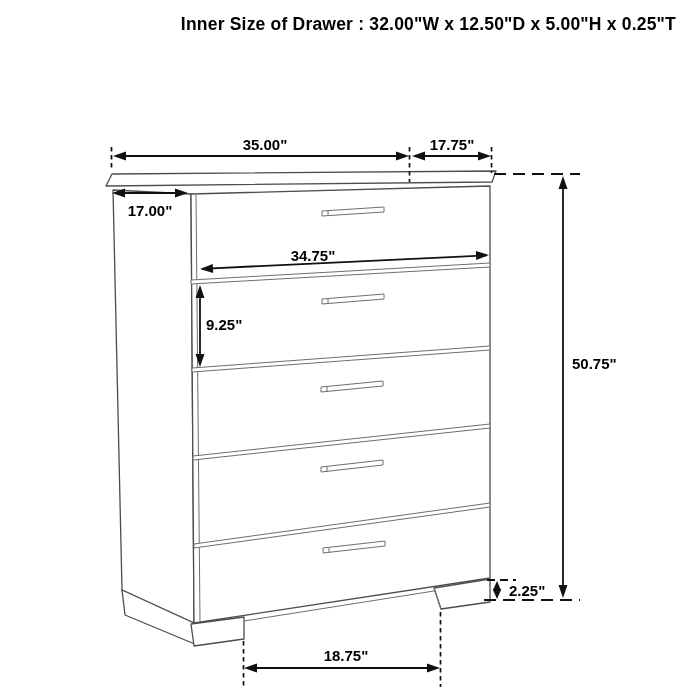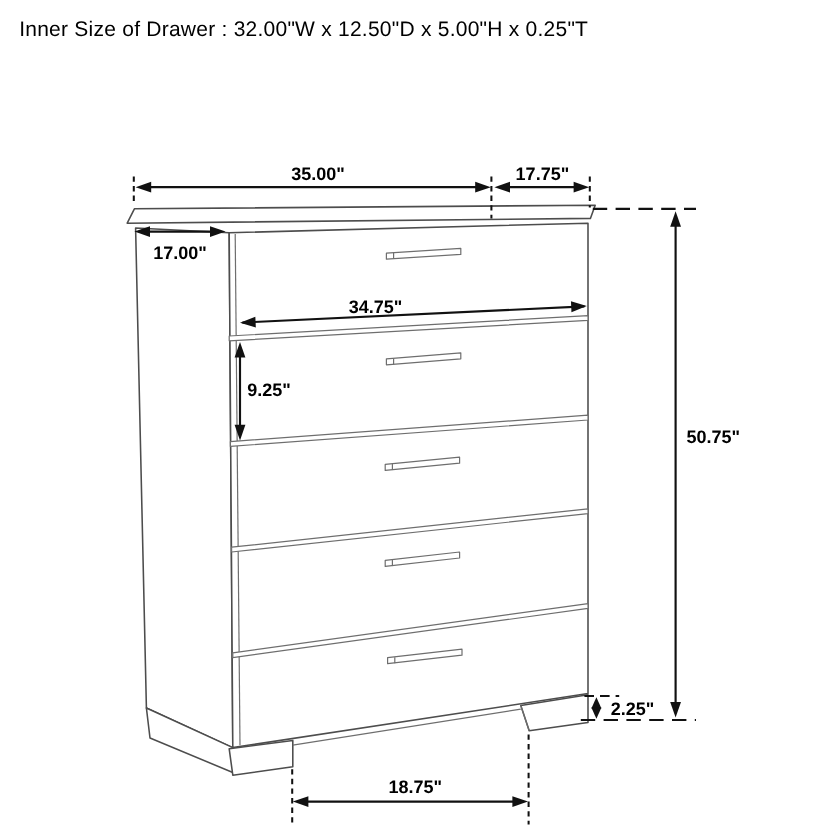--- a/index.html
+++ b/index.html
@@ -1,19 +1,19 @@
 <!DOCTYPE html>
 <html><head>
 <meta charset="utf-8">
 <style>
   html,body{margin:0;padding:0;background:#fff;}
   .page{position:relative;width:700px;height:700px;background:#fff;overflow:hidden;
         font-family:"Liberation Sans", sans-serif;}
-  .title{position:absolute;top:14px;left:16px;width:672px;text-align:left;
-         font-size:17.5px;font-weight:normal;color:#000;letter-spacing:.2px;}
+  .title{position:absolute;top:14px;left:4px;width:672px;text-align:right;
+         font-size:17.5px;font-weight:bold;color:#000;letter-spacing:.2px;}
   svg{position:absolute;top:0;left:0;}
   .cab{fill:#fff;stroke:#4d4d4d;stroke-width:1.3;stroke-linejoin:round;}
   .cabthin{fill:#fff;stroke:#6e6e6e;stroke-width:1;stroke-linejoin:round;}
   .cabline{fill:none;stroke:#6e6e6e;stroke-width:1;}
   .dim{stroke:#111;stroke-width:1.8;fill:none;}
   .dashv{stroke:#111;stroke-width:1.7;fill:none;stroke-dasharray:4.5 3.5;}
   .dashh{stroke:#111;stroke-width:1.8;fill:none;stroke-dasharray:12 7;}
   .dashs{stroke:#111;stroke-width:1.8;fill:none;stroke-dasharray:8 5;}
   .ah{fill:#111;stroke:none;}
   .lbl{font-family:"Liberation Sans", sans-serif;font-size:15px;font-weight:bold;fill:#000;}

